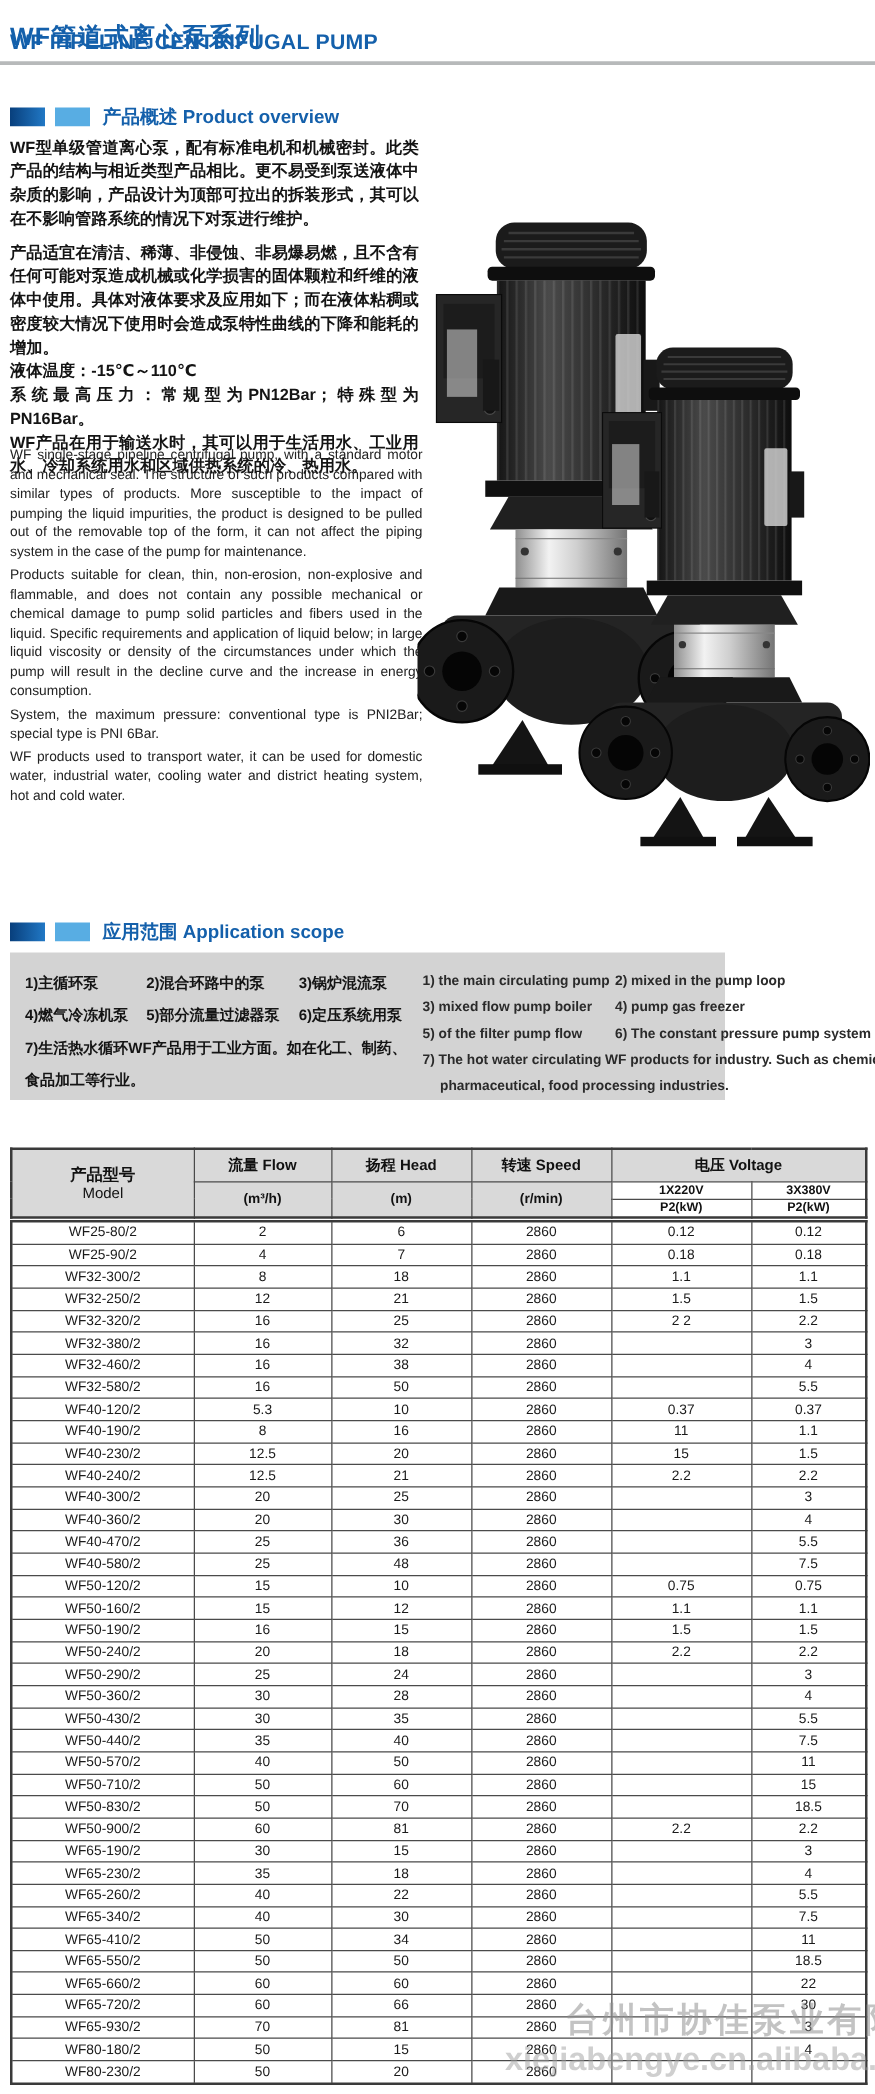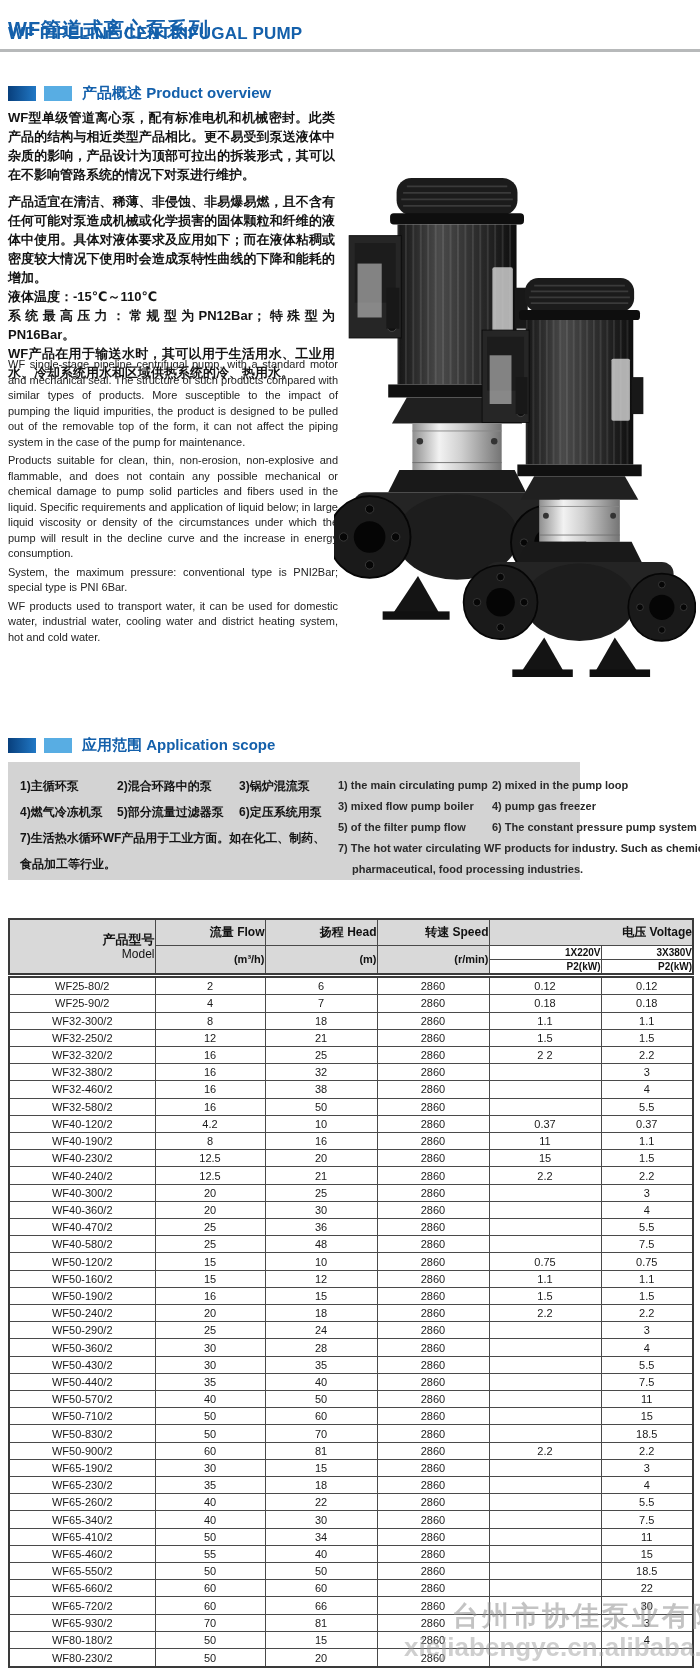--- a/index.html
+++ b/index.html
@@ -30,21 +30,21 @@
   .pump-figure{position:absolute;left:334px;top:158px;width:362px;height:520px;}
 
   
   .app-box{position:absolute;left:8px;top:762px;width:572px;height:118px;background:#d3d3d3;}
   .app-zh{position:absolute;font-size:12px;font-weight:bold;color:#141414;white-space:nowrap;}
   .app-en{position:absolute;font-size:11px;font-weight:bold;color:#2a2a2a;white-space:nowrap;}
 
   
   .tbl{border-collapse:collapse;table-layout:fixed;}
   .head-table{position:absolute;left:8px;top:918px;width:684px;border:2px solid #3a3a3a;}
-  .head-table td{border:1px solid #4a4a4a;background:#d9d9d9;text-align:right;vertical-align:middle;
+  .head-table td{border:1px solid #4a4a4a;background:#d9d9d9;text-align:center;vertical-align:middle;
                  padding:0;font-size:12px;font-weight:600;color:#111;}
   .head-table td.wcell{background:#ffffff;font-size:10px;font-weight:600;height:13px;line-height:13px;}
   .head-table .r1{height:26px;}
   .head-table .unit{height:26px;font-size:11px;font-weight:600;margin-left:45px;}
   .model-head-zh{font-size:13px;line-height:15px;}
   .model-head-en{font-size:12px;line-height:14px;font-weight:400;}
 
   .body-table{position:absolute;left:8px;top:976px;width:684px;height:692px;border:2px solid #3a3a3a;}
   .body-table td{border:1px solid #4a4a4a;text-align:center;vertical-align:middle;padding:0;
                  font-size:11px;color:#1a1a1a;}
@@ -288,21 +288,21 @@
         <tr>
           <td>WF32-580/2</td>
           <td>16</td>
           <td>50</td>
           <td>2860</td>
           <td></td>
           <td>5.5</td>
         </tr>
         <tr>
           <td>WF40-120/2</td>
-          <td>4.2</td>
+          <td>5.3</td>
           <td>10</td>
           <td>2860</td>
           <td>0.37</td>
           <td>0.37</td>
         </tr>
         <tr>
           <td>WF40-190/2</td>
           <td>8</td>
           <td>16</td>
           <td>2860</td>
@@ -487,28 +487,20 @@
         </tr>
         <tr>
           <td>WF65-410/2</td>
           <td>50</td>
           <td>34</td>
           <td>2860</td>
           <td></td>
           <td>11</td>
         </tr>
         <tr>
-          <td>WF65-460/2</td>
-          <td>55</td>
-          <td>40</td>
-          <td>2860</td>
-          <td></td>
-          <td>15</td>
-        </tr>
-        <tr>
           <td>WF65-550/2</td>
           <td>50</td>
           <td>50</td>
           <td>2860</td>
           <td></td>
           <td>18.5</td>
         </tr>
         <tr>
           <td>WF65-660/2</td>
           <td>60</td>

